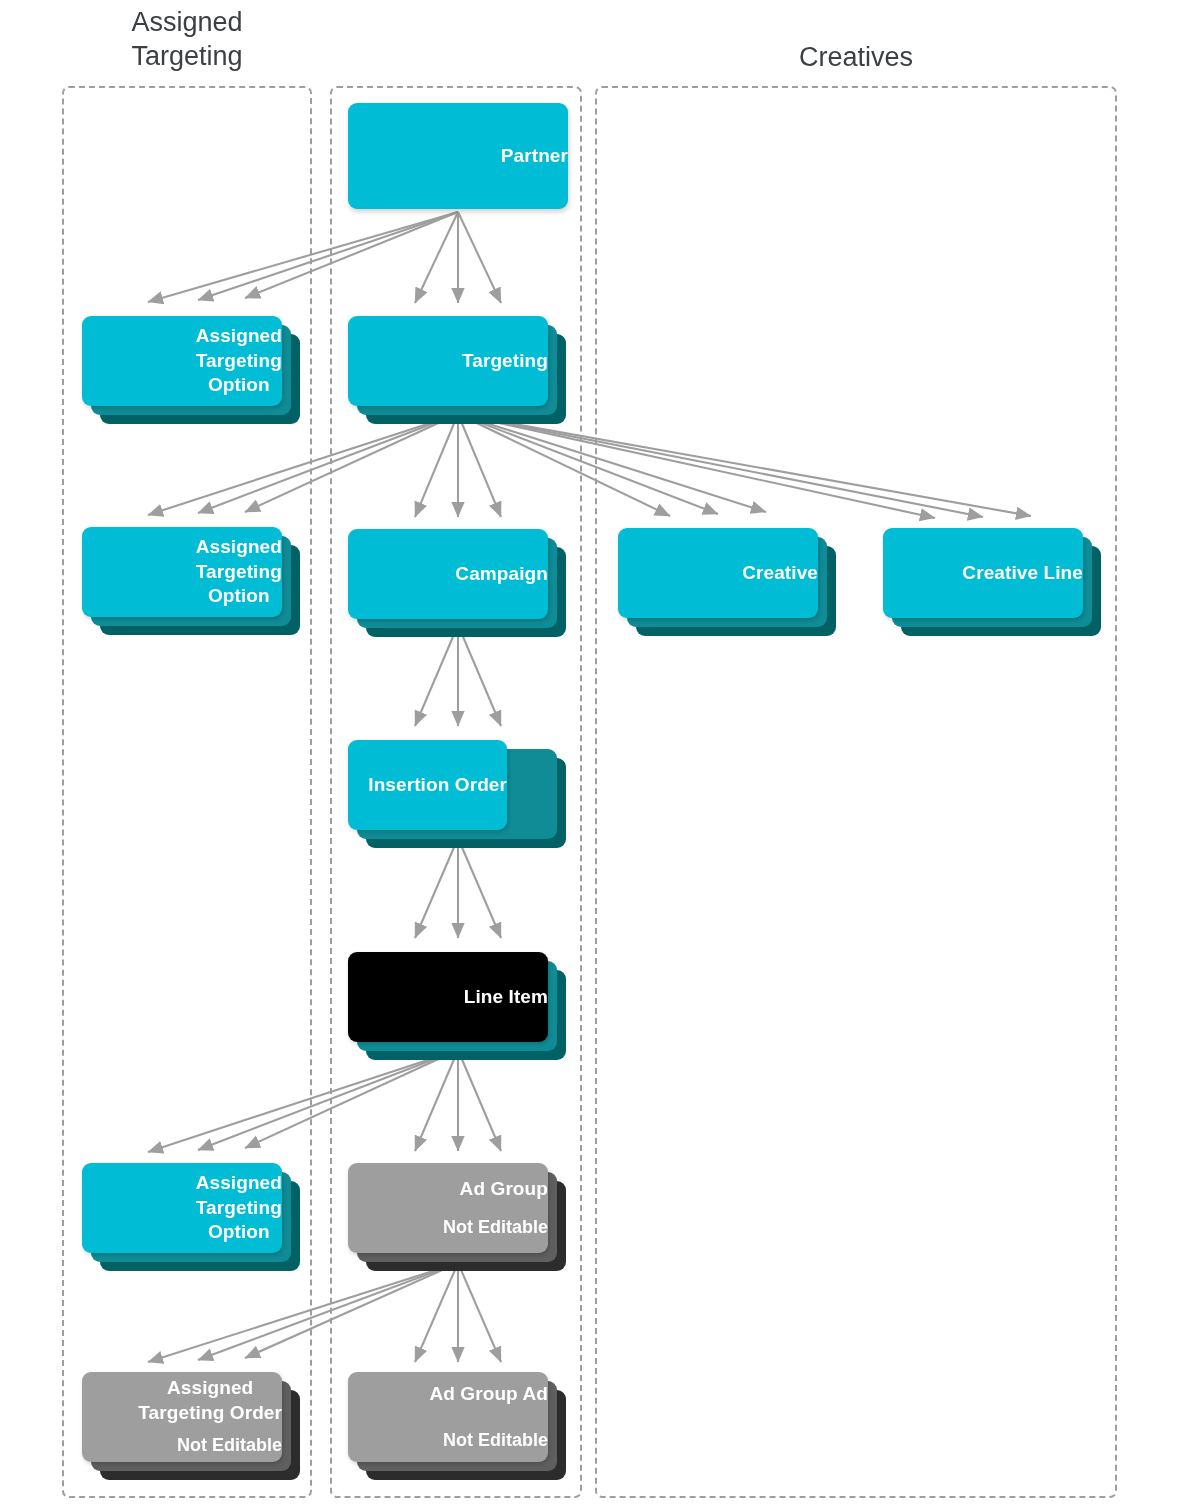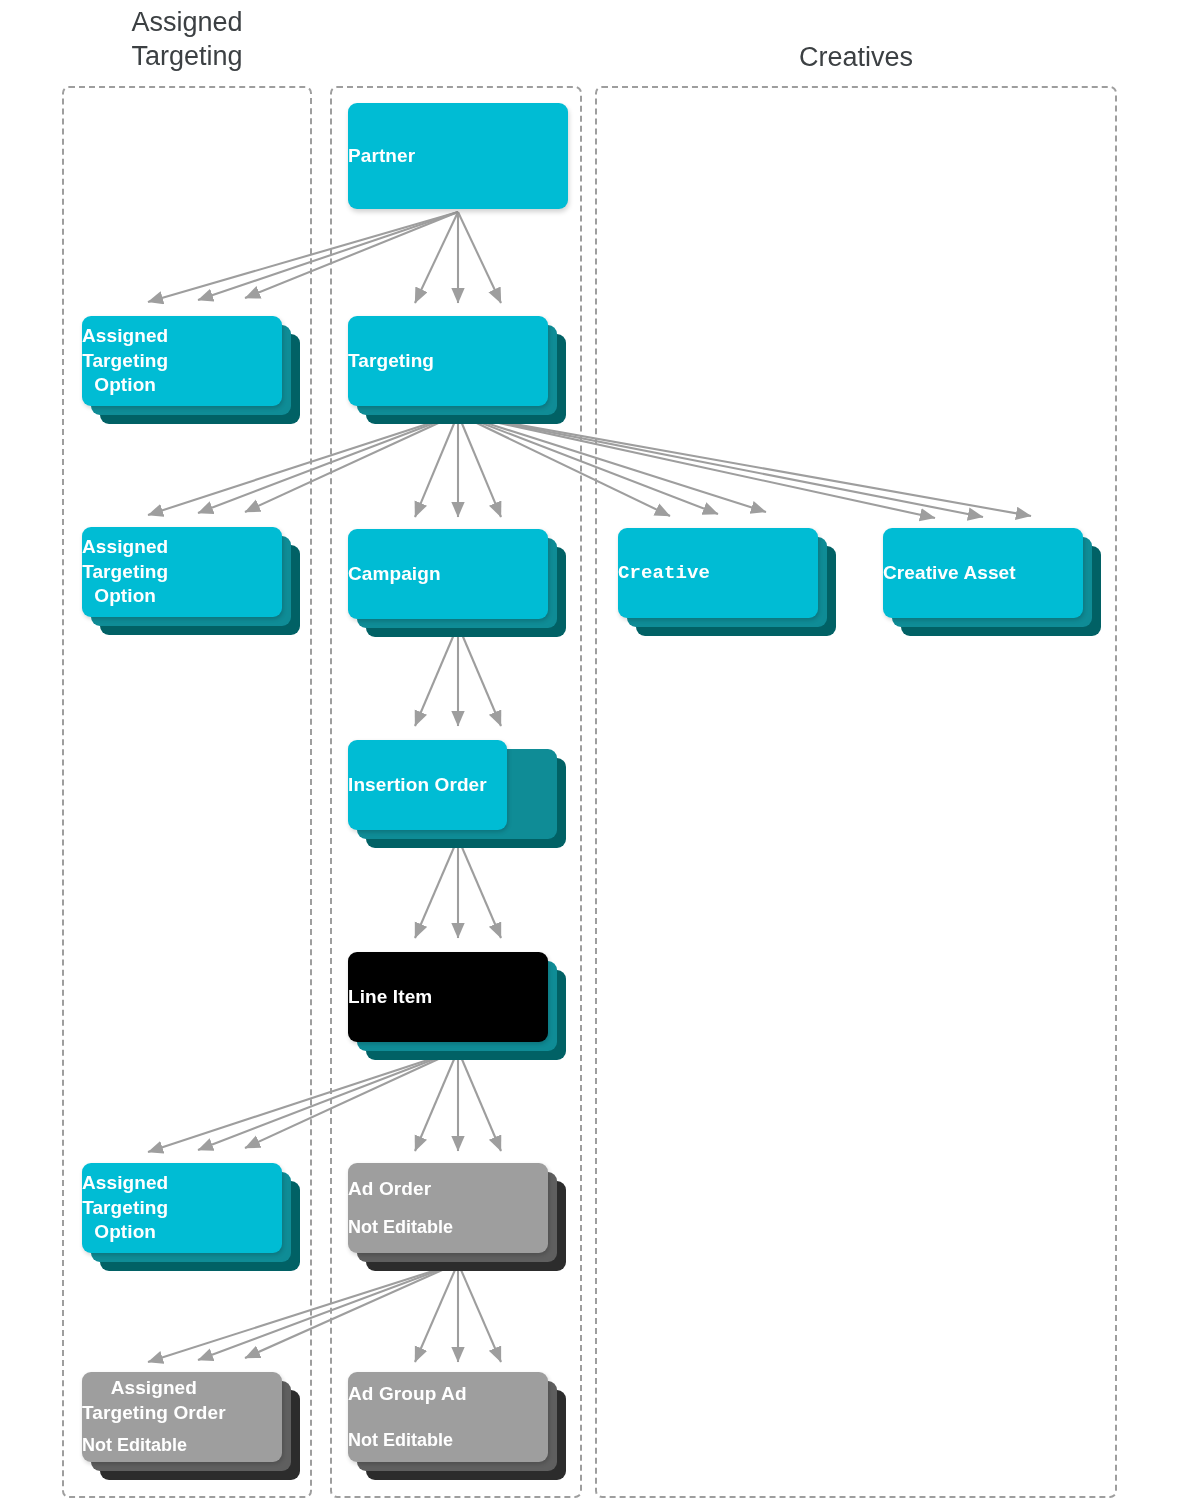--- a/index.html
+++ b/index.html
@@ -58,21 +58,21 @@
   .card {
     position: absolute;
     box-sizing: border-box;
     border-radius: 9px;
   }
   .card.back2 { 
   }
   .card.front {
     display: flex;
     flex-direction: column;
-    align-items: flex-start;
+    align-items: flex-end;
     justify-content: center;
     text-align: center;
     color: #ffffff;
     box-shadow: 1px 2px 4px rgba(0,0,0,0.18);
   }
   .node-title {
     font-size: 19px;
     font-weight: bold;
     line-height: 1.3;
     letter-spacing: 0.1px;
@@ -206,30 +206,30 @@
     <div class="card back2" style="left:18px; top:18px; width:200px; height:90px; background:#016165;"></div>
     <div class="card" style="left:9px; top:9px; width:200px; height:90px; background:#0f8c96;"></div>
     <div class="card front" style="left:0; top:0; width:200px; height:90px; background:#00bcd4;">
       <div class="node-title">Campaign</div>
     </div>
   </div>
 
   <div class="node" style="left:618px; top:528px; width:220px; height:108px;">
     <div class="card back2" style="left:18px; top:18px; width:200px; height:90px; background:#016165;"></div>
     <div class="card" style="left:9px; top:9px; width:200px; height:90px; background:#0f8c96;"></div>
-    <div class="card front" style="left:0; top:0; width:200px; height:90px; background:#00bcd4;font-family:Liberation Mono, monospace;">
+    <div class="card front" style="left:0; top:0; width:200px; height:90px; background:#00bcd4;">
       <div class="node-title">Creative</div>
     </div>
   </div>
 
   <div class="node" style="left:883px; top:528px; width:220px; height:108px;">
     <div class="card back2" style="left:18px; top:18px; width:200px; height:90px; background:#016165;"></div>
     <div class="card" style="left:9px; top:9px; width:200px; height:90px; background:#0f8c96;"></div>
     <div class="card front" style="left:0; top:0; width:200px; height:90px; background:#00bcd4;">
-      <div class="node-title">Creative Asset</div>
+      <div class="node-title">Creative Line</div>
     </div>
   </div>
 
   <div class="node" style="left:348px; top:740px; width:220px; height:108px;">
     <div class="card back2" style="left:18px; top:18px; width:200px; height:90px; background:#016165;"></div>
     <div class="card" style="left:9px; top:9px; width:200px; height:90px; background:#0f8c96;"></div>
     <div class="card front" style="left:0; top:0; width:159px; height:90px; background:#00bcd4;">
       <div class="node-title">Insertion Order</div>
     </div>
   </div>
@@ -251,21 +251,21 @@
         <div>Targeting</div>
         <div>Option</div>
       </div>
     </div>
   </div>
 
   <div class="node" style="left:348px; top:1163px; width:220px; height:108px;">
     <div class="card back2" style="left:18px; top:18px; width:200px; height:90px; background:#2c2c2c;"></div>
     <div class="card" style="left:9px; top:9px; width:200px; height:90px; background:#5f5f5f;"></div>
     <div class="card front" style="left:0; top:0; width:200px; height:90px; background:#9e9e9e;">
-      <div class="node-title">Ad Order</div>
+      <div class="node-title">Ad Group</div>
       <div class="node-sub">Not Editable</div>
     </div>
   </div>
 
   <div class="node" style="left:82px; top:1372px; width:220px; height:108px;">
     <div class="card back2" style="left:18px; top:18px; width:200px; height:90px; background:#2c2c2c;"></div>
     <div class="card" style="left:9px; top:9px; width:200px; height:90px; background:#5f5f5f;"></div>
     <div class="card front" style="left:0; top:0; width:200px; height:90px; background:#9e9e9e;">
       <div class="node-title">
         <div>Assigned</div>

